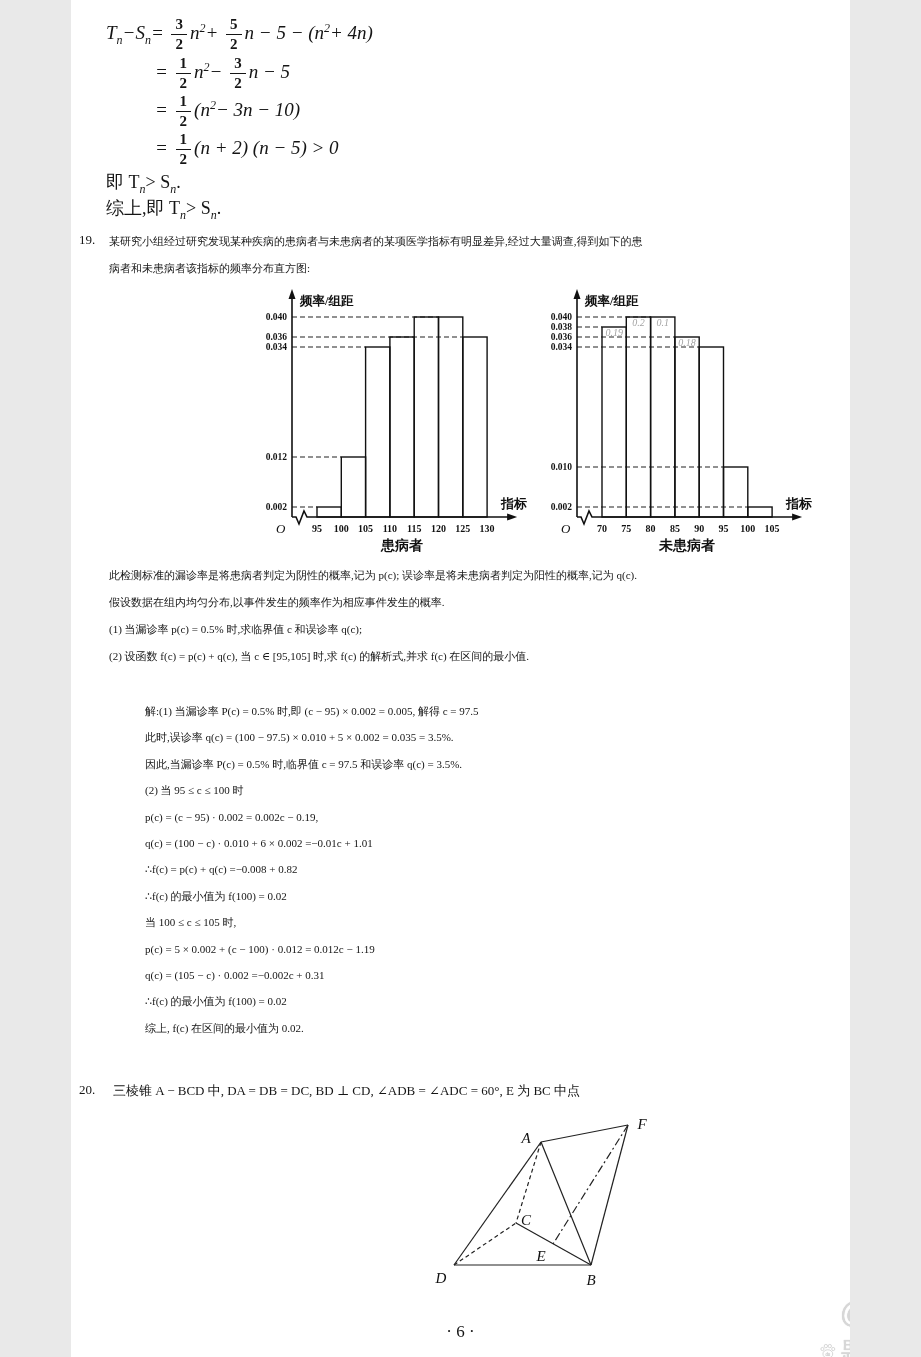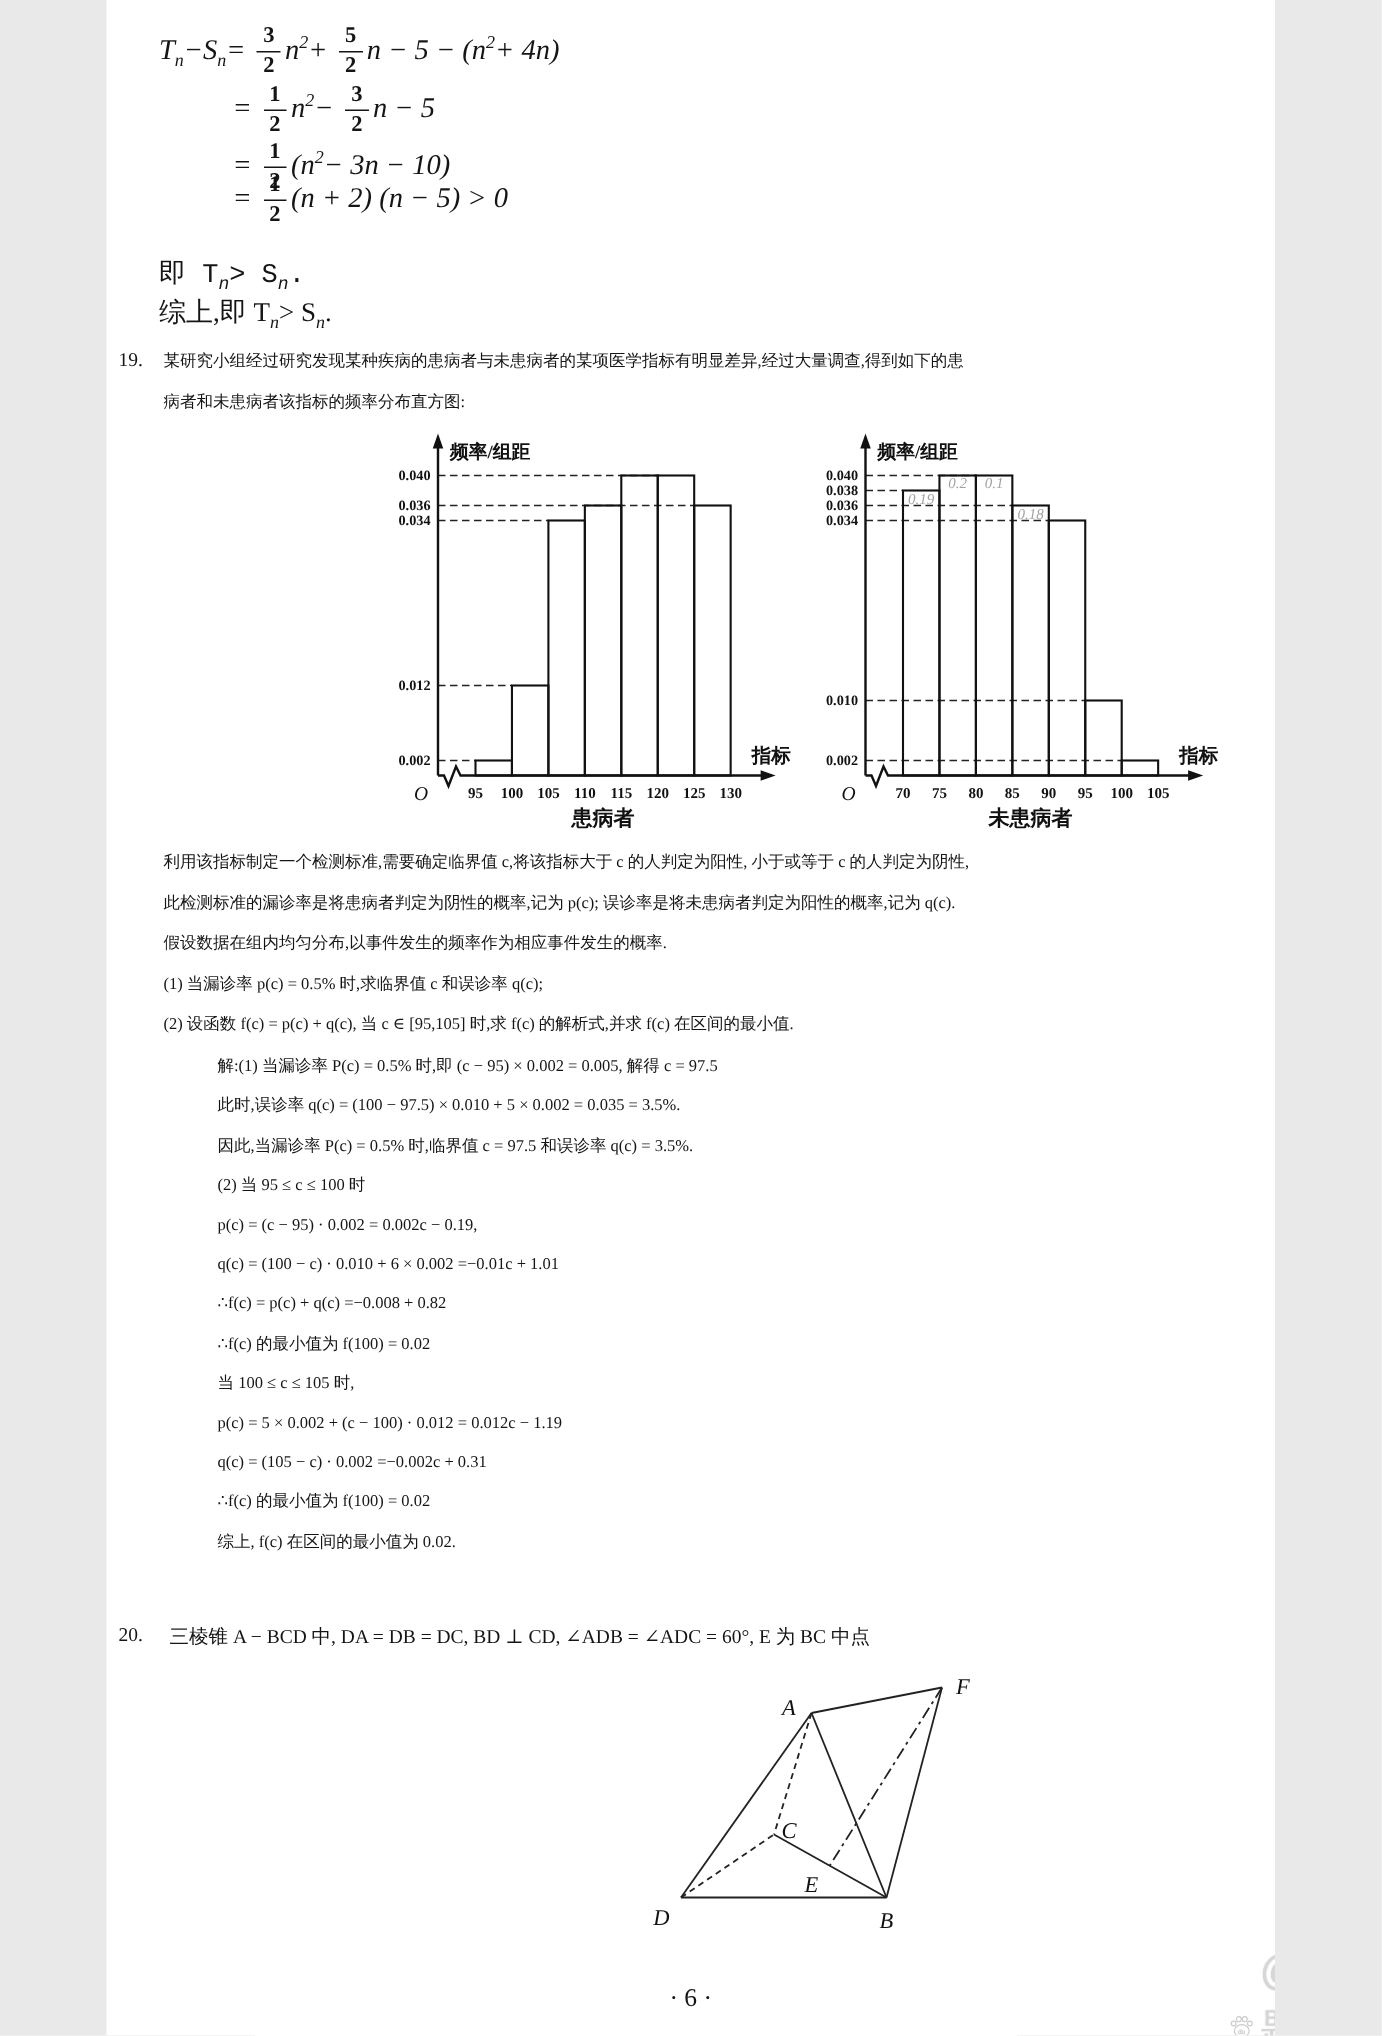--- a/index.html
+++ b/index.html
@@ -56,22 +56,22 @@
   .watermark svg{display:block;}
 </style>
 </head>
 <body>
 
 <div class="page">
 
   <div class="eq-line" style="left:35px;top:16px;">T<sub>n</sub>−S<sub>n</sub>= <span class="frac"><span class="fn">3</span><span class="fd">2</span></span>n<sup>2</sup>+ <span class="frac"><span class="fn">5</span><span class="fd">2</span></span>n − 5 − (n<sup>2</sup>+ 4n)</div>
   <div class="eq-line" style="left:84px;top:55px;">= <span class="frac"><span class="fn">1</span><span class="fd">2</span></span>n<sup>2</sup>− <span class="frac"><span class="fn">3</span><span class="fd">2</span></span>n − 5</div>
   <div class="eq-line" style="left:84px;top:93px;">= <span class="frac"><span class="fn">1</span><span class="fd">2</span></span>(n<sup>2</sup>− 3n − 10)</div>
-  <div class="eq-line" style="left:84px;top:115px;">= <span class="frac"><span class="fn">1</span><span class="fd">2</span></span>(n + 2) (n − 5) &gt; 0</div>
-  <div class="eq-line plain" style="left:35px;top:170px;font-family:Liberation Mono, monospace;">即 T<sub>n</sub>&gt; S<sub>n</sub>.</div>
+  <div class="eq-line" style="left:84px;top:131px;">= <span class="frac"><span class="fn">1</span><span class="fd">2</span></span>(n + 2) (n − 5) &gt; 0</div>
+  <div class="eq-line plain" style="left:35px;top:170px;">即 T<sub>n</sub>&gt; S<sub>n</sub>.</div>
   <div class="eq-line plain" style="left:35px;top:196px;">综上,即 T<sub>n</sub>&gt; S<sub>n</sub>.</div>
 
   <div class="qnum" style="left:8px;top:232px;">19.</div>
   <div class="stem">
     <div class="tline">某研究小组经过研究发现某种疾病的患病者与未患病者的某项医学指标有明显差异,经过大量调查,得到如下的患</div>
     <div class="tline">病者和未患病者该指标的频率分布直方图:</div>
   </div>
 
   <svg class="hist" style="left:193px;top:287px;" width="280" height="272" viewBox="0 0 280 272">
       <line class="dash" x1="28" y1="30" x2="174.5" y2="30"></line>
@@ -144,21 +144,20 @@
       <text class="xtick" text-anchor="middle" x="198.8" y="245">100</text>
       <text class="xtick" text-anchor="middle" x="223.1" y="245">105</text>
       <text class="cap" text-anchor="middle" x="138.05" y="263">未患病者</text>
       <text class="pencil" text-anchor="middle" x="65.15" y="48.99999999999997">0.19</text>
       <text class="pencil" text-anchor="middle" x="89.45" y="38.5">0.2</text>
       <text class="pencil" text-anchor="middle" x="113.75" y="38.5">0.1</text>
       <text class="pencil" text-anchor="middle" x="138.05" y="59">0.18</text>
     </svg>
 
   <div class="para">
-    <div class="tline">利用该指标制定一个检测标准,需要确定临界值 c,将该指标大于 c 的人判定为阳性, 小于或等于 c 的人判定为阴性,</div>
     <div class="tline">此检测标准的漏诊率是将患病者判定为阴性的概率,记为 p(c); 误诊率是将未患病者判定为阳性的概率,记为 q(c).</div>
     <div class="tline">假设数据在组内均匀分布,以事件发生的频率作为相应事件发生的概率.</div>
     <div class="tline">(1) 当漏诊率 p(c) = 0.5% 时,求临界值 c 和误诊率 q(c);</div>
     <div class="tline">(2) 设函数 f(c) = p(c) + q(c), 当 c ∈ [95,105] 时,求 f(c) 的解析式,并求 f(c) 在区间的最小值.</div>
   </div>
 
   <div class="solution">
     <div class="tline">解:(1) 当漏诊率 P(c) = 0.5% 时,即 (c − 95) × 0.002 = 0.005, 解得 c = 97.5</div>
     <div class="tline">此时,误诊率 q(c) = (100 − 97.5) × 0.010 + 5 × 0.002 = 0.035 = 3.5%.</div>
     <div class="tline">因此,当漏诊率 P(c) = 0.5% 时,临界值 c = 97.5 和误诊率 q(c) = 3.5%.</div>

